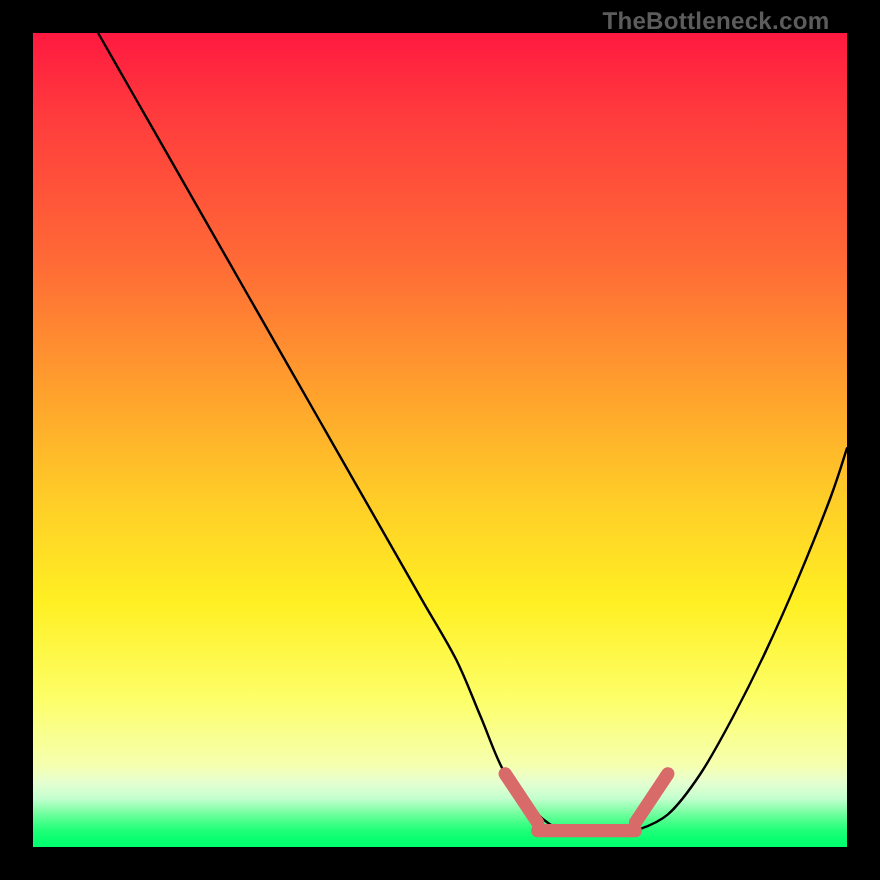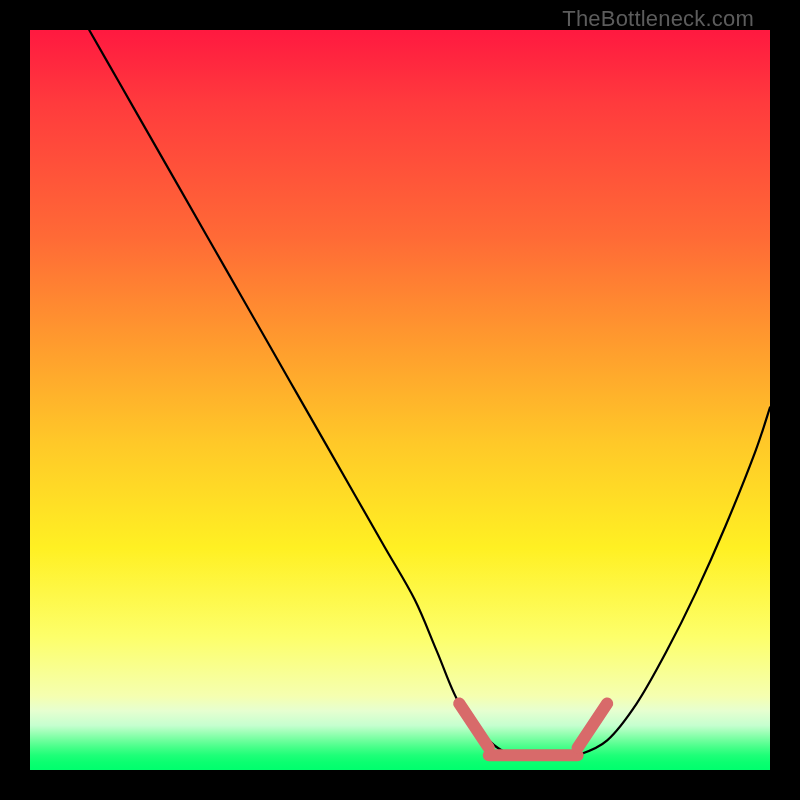--- a/index.html
+++ b/index.html
@@ -9,20 +9,21 @@
     height: 800px;
     background: #000;
     overflow: hidden;
     font-family: Arial, Helvetica, sans-serif;
   }
   .frame {
     position: relative;
     width: 768px;
     height: 800px;
     background: #000;
+    font-weight: bold;
   }
   .plot-area {
     position: absolute;
     left: 30px;
     top: 30px;
     width: 740px;
     height: 740px;
     
     background: linear-gradient(
       to bottom,

